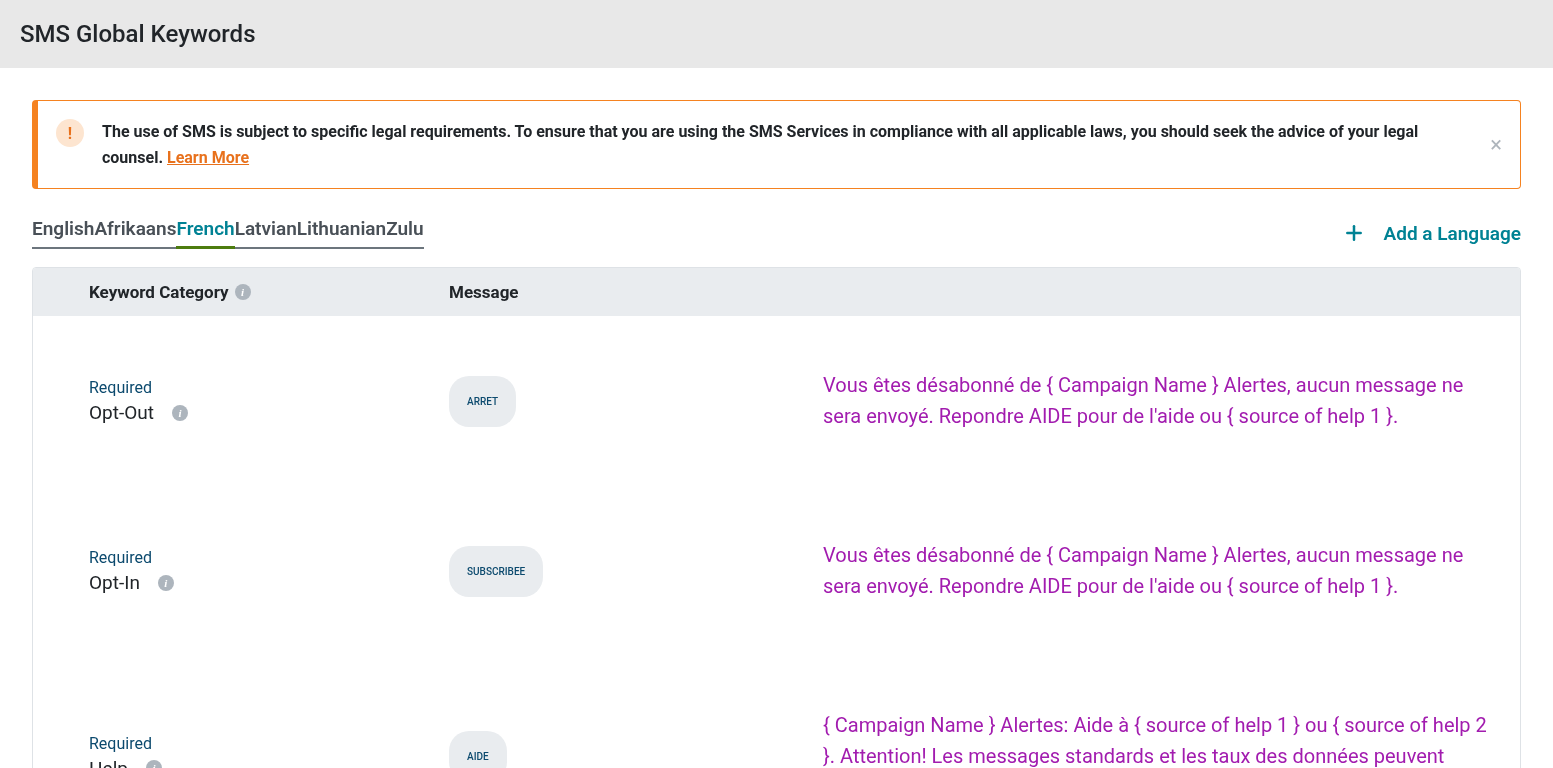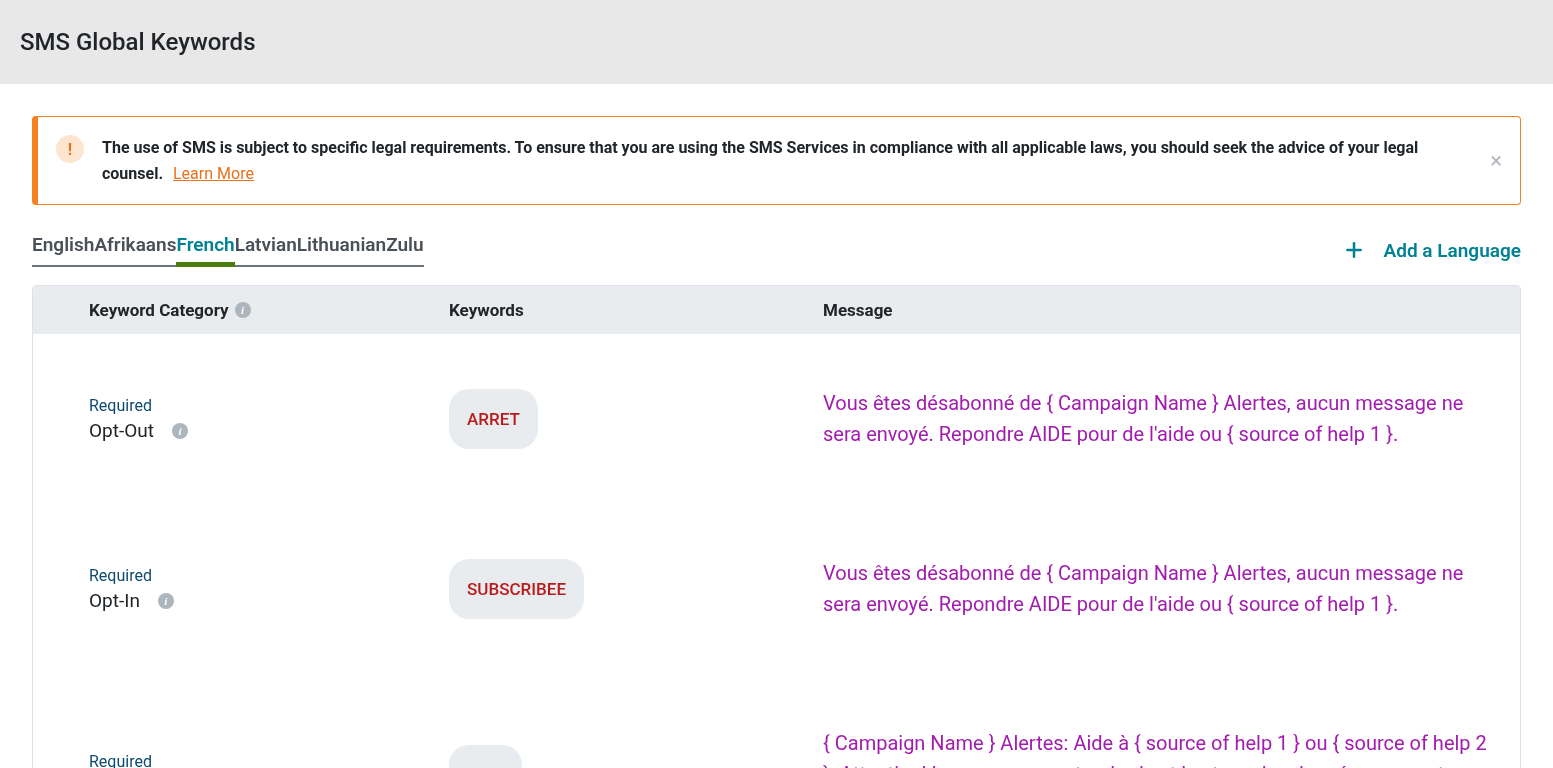--- a/index.html
+++ b/index.html
@@ -5,21 +5,21 @@
     * { margin: 0; padding: 0; box-sizing: border-box; }
     body {
       font-family: -apple-system, BlinkMacSystemFont, "Segoe UI", Roboto, Helvetica, Arial, sans-serif;
       background: #fff;
       color: #212529;
       width: 1553px;
     }
     .header {
       background: #e8e8e8;
       padding: 20px 20px;
-      height: 84px;
+      height: 68px;
       display: flex;
       align-items: center;
     }
     .header h1 {
       font-size: 24px;
       font-weight: 500;
       color: #212529;
     }
     .content {
       padding: 32px;
@@ -51,24 +51,24 @@
     .alert-text {
       font-size: 16px;
       line-height: 1.6;
       color: #212529;
     }
     .alert-text .bold {
       font-weight: 700;
     }
     .learn-more {
       color: #e8711c;
-      font-weight: 400;
+      font-weight: 700;
       text-decoration: underline;
       cursor: pointer;
-      margin-left: 6px;
+      margin-left: 0;
     }
     .alert-close {
       position: absolute;
       right: 18px;
       top: 50%;
       transform: translateY(-50%);
       color: #aeb5bc;
       font-size: 22px;
       cursor: pointer;
       line-height: 1;
@@ -85,21 +85,21 @@
     .tab {
       font-size: 19px;
       font-weight: 600;
       color: #495057;
       padding-bottom: 6px;
       border-bottom: 2px solid #6c757d;
       cursor: pointer;
     }
     .tab.active {
       color: #008294;
-      border-bottom: 5px solid #4d7c0f;
+      border-bottom: 3px solid #4d7c0f;
     }
     .add-language {
       display: flex;
       align-items: center;
       gap: 20px;
       color: #008294;
       font-size: 19px;
       font-weight: 600;
       cursor: pointer;
     }
@@ -148,24 +148,24 @@
       background: #adb5bd;
       color: #fff;
       font-size: 11px;
       font-weight: 700;
       font-style: italic;
       font-family: Georgia, serif;
     }
     .keyword-chip {
       display: inline-block;
       background: #e9ecef;
-      color: #b91c1c;
+      color: #0c4a6e;
       padding: 20px 18px;
       border-radius: 20px;
-      font-size: 17px;
+      font-size: 10px;
       font-weight: 500;
     }
     .message-text {
       font-size: 20px;
       color: #a21caf;
       line-height: 1.55;
     }
   </style>
 </head>
 <body>
@@ -202,21 +202,20 @@
       <span>Add a Language</span>
     </div>
   </div>
 
   <div class="table-wrap">
     <div class="table-header">
       <div class="col-category">
         <span>Keyword Category</span>
         <span class="info-icon">i</span>
       </div>
-      <div class="col-keywords">Keywords</div>
       <div class="col-message">Message</div>
     </div>
 
     <div class="table-body">
 
       <div class="row">
         <div class="col-category">
           <div>
             <div class="required-label">Required</div>
             <div class="category-name">

